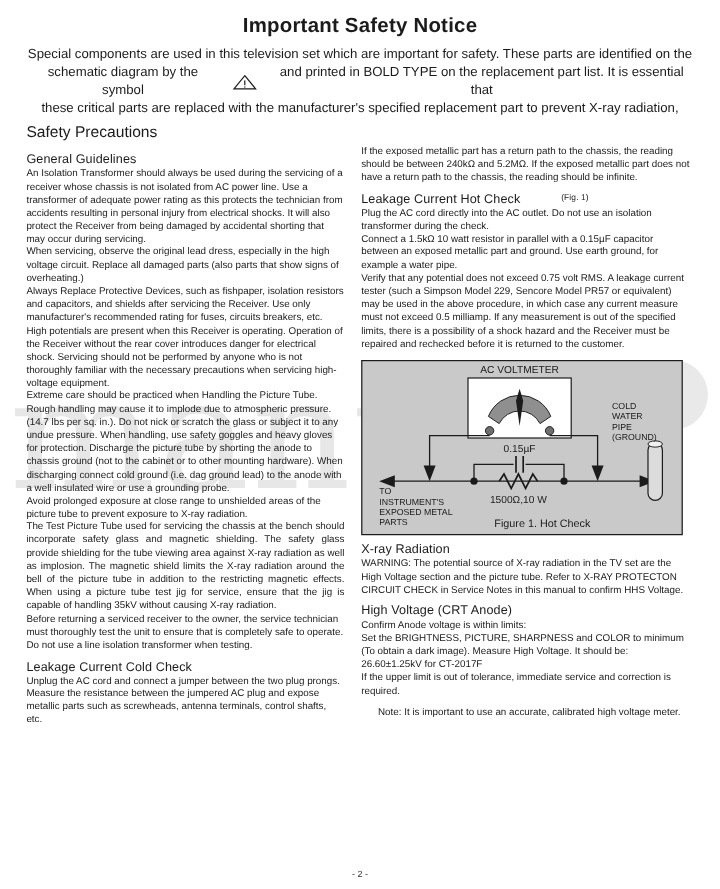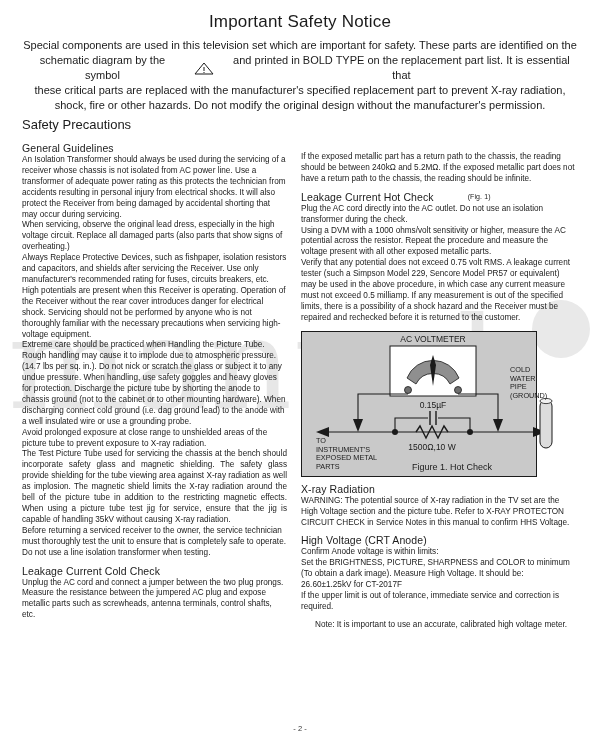--- a/index.html
+++ b/index.html
@@ -50,21 +50,21 @@
     position: relative;
     z-index: 2;
     width: 600px;
     height: 741px;
     box-sizing: border-box;
     padding: 6px 22px 0 22px;
   }
 
   h1.doc-title {
     font-size: 17px;
-    font-weight: normal;
+    font-weight: bold;
     text-align: center;
     margin: 6px 0 6px 0;
     letter-spacing: 0.2px;
   }
   h2.section-center {
     font-size: 13px;
     font-weight: normal;
     text-align: left;
     margin: 4px 0 4px 0;
   }
@@ -91,21 +91,21 @@
   
   .columns {
     display: flex;
     gap: 14px;
     margin-top: 2px;
   }
   .col {
     width: 265px;
     flex: 0 0 265px;
   }
-  .col.right { width: 275px; flex: 0 0 275px; margin-top: 16px; }
+  .col.right { width: 275px; flex: 0 0 275px; }
 
   h3.head {
     font-size: 10.5px;
     font-weight: normal;
     margin: 6px 0 1px 0;
     letter-spacing: 0.1px;
   }
   h3.head.with-fig {
     display: flex;
     align-items: center;
@@ -126,21 +126,21 @@
     text-align: justify;
   }
   .col p.note {
     margin-top: 7px;
     padding-left: 14px;
   }
 
   
   .figure-box {
     margin-top: 7px;
-    width: 236px;
+    width: 268px;
     height: 146px;
     background: #c9c9c9;
     border: 1px solid #1b1b1b;
     position: relative;
     box-sizing: border-box;
   }
   .figure-box svg { display: block; }
 
   
   .footer {
@@ -173,21 +173,20 @@
       <span class="tri-icon">
         <svg width="22" height="13" viewBox="0 0 22 13">
           <polygon points="11,1 20,12 2,12" fill="none" stroke="#1b1b1b" stroke-width="1"></polygon>
           <rect x="10.5" y="5" width="1" height="4" fill="#1b1b1b"></rect>
           <rect x="10.5" y="10" width="1" height="1" fill="#1b1b1b"></rect>
         </svg>
       </span>
       <span>and printed in BOLD TYPE on the replacement part list. It is essential that</span>
     </p>
     <p>these critical parts are replaced with the manufacturer's specified replacement part to prevent X-ray radiation,</p>
-    <p>shock, fire or other hazards. Do not modify the original design without the manufacturer's permission.</p>
   </div>
 
   <h2 class="section-center">Safety Precautions</h2>
 
   <div class="columns">
 
     <div class="col left">
 
       <h3 class="head">General Guidelines</h3>
       <p>An Isolation Transformer should always be used during the servicing of a receiver whose chassis is not isolated from AC power line. Use a transformer of adequate power rating as this protects the technician from accidents resulting in personal injury from electrical shocks. It will also protect the Receiver from being damaged by accidental shorting that may occur during servicing.</p>
@@ -206,21 +205,21 @@
 
     <div class="col right">
 
       <p>If the exposed metallic part has a return path to the chassis, the reading should be between 240kΩ and 5.2MΩ. If the exposed metallic part does not have a return path to the chassis, the reading should be infinite.</p>
 
       <h3 class="head with-fig">
         <span>Leakage Current Hot Check</span>
         <span class="figref">(Fig. 1)</span>
       </h3>
       <p>Plug the AC cord directly into the AC outlet. Do not use an isolation transformer during the check.</p>
-      <p>Using a DVM with a 1000 ohms/volt sensitivity or higher, measure the AC potential across the resistor. Repeat the procedure and measure the voltage present with all other exposed metallic parts.</p>
+      <p>Connect a 1.5kΩ 10 watt resistor in parallel with a 0.15µF capacitor between an exposed metallic part and ground. Use earth ground, for example a water pipe.</p>
       <p>Verify that any potential does not exceed 0.75 volt RMS. A leakage current tester (such a Simpson Model 229, Sencore Model PR57 or equivalent) may be used in the above procedure, in which case any current measure must not exceed 0.5 milliamp. If any measurement is out of the specified limits, there is a possibility of a shock hazard and the Receiver must be repaired and rechecked before it is returned to the customer.</p>
 
       <div class="figure-box">
         <svg width="266" height="144" viewBox="0 0 266 144">
 
           <rect x="88" y="14" width="86" height="50" fill="#ffffff" stroke="#1b1b1b" stroke-width="1"></rect>
 
           <path d="M 105 46 A 28 28 0 0 1 157 46 L 148 52 A 19 19 0 0 0 114 52 Z" fill="#8f8f8f" stroke="#1b1b1b" stroke-width="0.8"></path>
 
           <polygon points="131,23 134,33 131,54 128,33" fill="#1b1b1b"></polygon>

